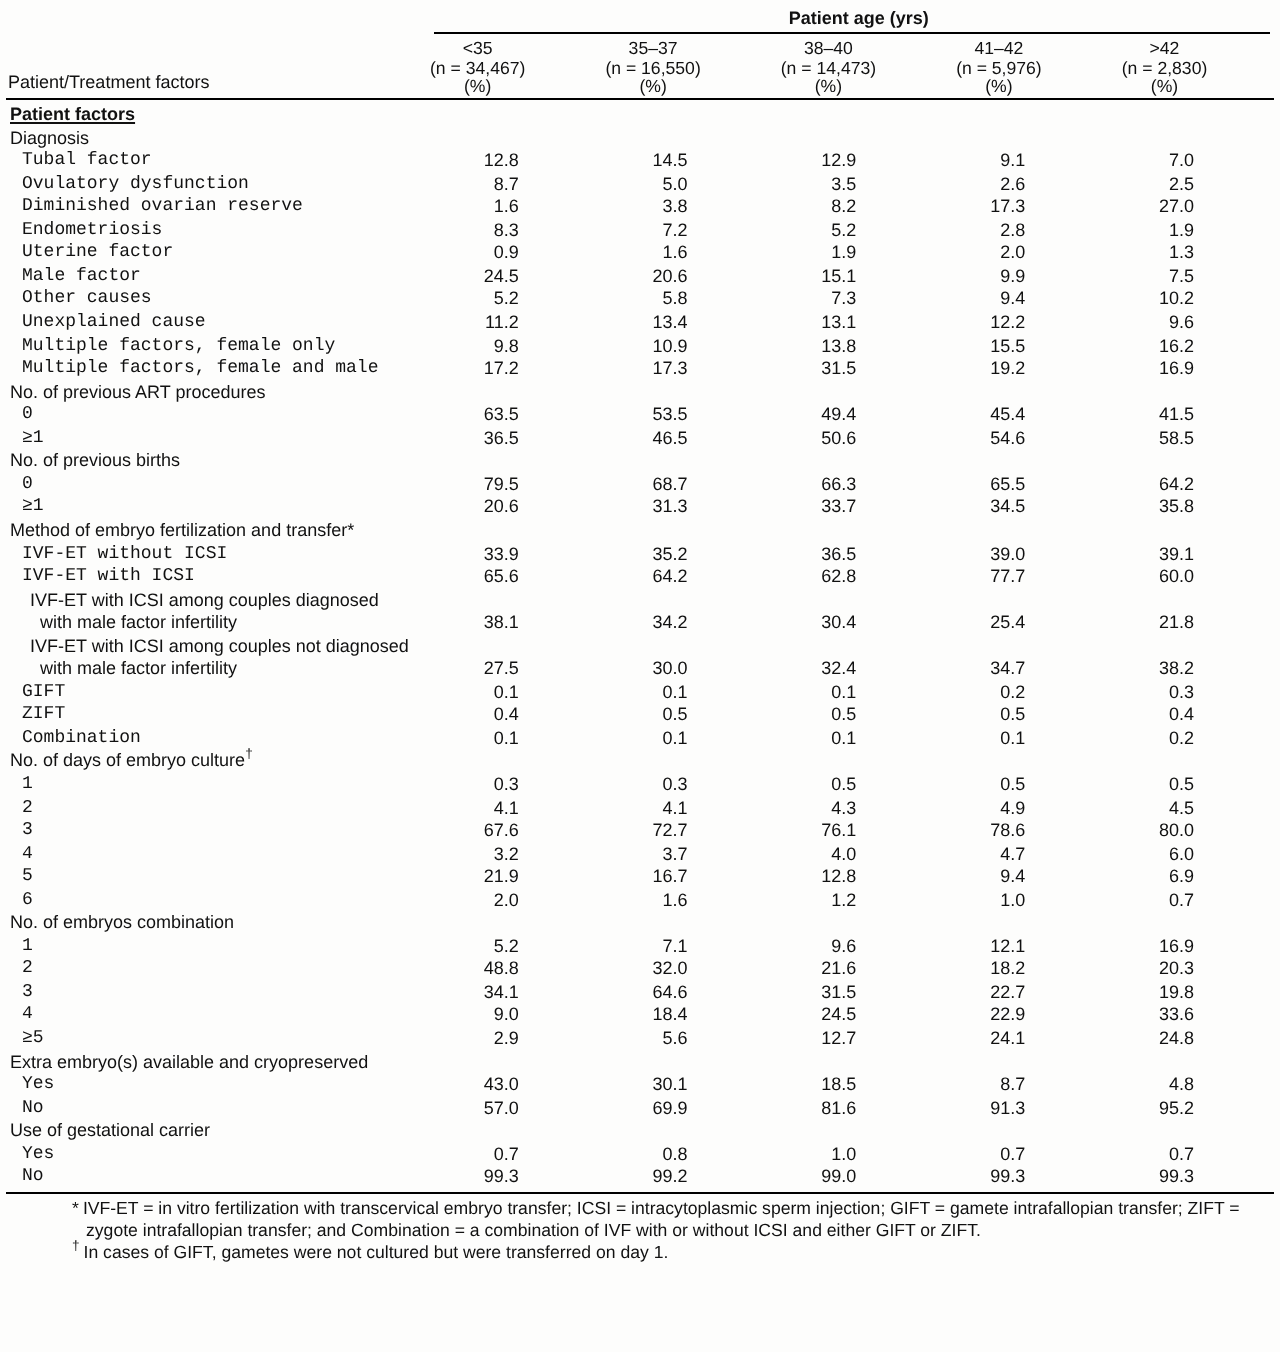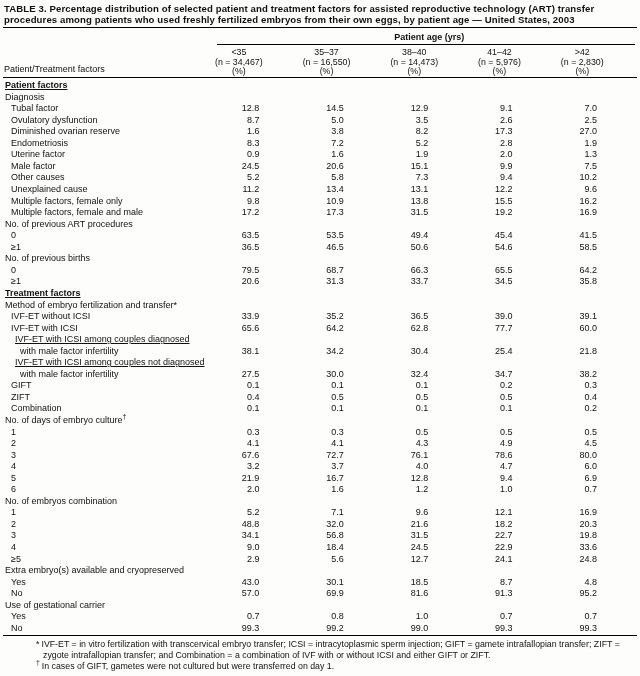--- a/index.html
+++ b/index.html
@@ -49,42 +49,41 @@
   
   .tbody { padding-top: 2px; }
   .row {
     display: grid;
     grid-template-columns: 212px repeat(5, 1fr);
     height: 11.55px; line-height: 11.55px;
     font-size: 9px;
   }
   .row .label { white-space: nowrap; padding-left: 2px; }
   .row.section .label { font-weight: 700; text-decoration: underline; }
-  .row.item .label { padding-left: 8px; }
-  .row.sub .label { padding-left: 12px; text-decoration: underline; }
+  .row.item .label { padding-left: 8px; font-family: Liberation Mono, monospace; }
+  .row.sub .label { padding-left: 12px; }
   .row.sub2 .label { padding-left: 17px; }
   .val { text-align: right; padding-right: 40px; }
   sup { font-size: 6.8px; vertical-align: super; line-height: 0; }
 
   .bottom-rule { border-bottom: 1.5px solid #000; margin-top: 1px; }
 
   
   .footnotes {
     padding: 2.5px 2px 0 1px;
     font-size: 8.8px; line-height: 10.9px; margin-left: 32px;
   }
   .footnote { padding-left: 7px; text-indent: -7px; }
   .fmark { margin-right: 2px; }
 </style>
 </head>
 <body>
 
 <div class="page">
 
-  <div class="title">TABLE 3. Percentage distribution of selected patient and treatment factors for assisted reproductive technology (ART) transfer procedures among patients who used freshly fertilized embryos from their own eggs, by patient age — United States, 2003</div>
 
   <div class="header">
     <div class="stub">
       <span>Patient/Treatment factors</span>
     </div>
     <div class="agehead">
       <div class="span-label">Patient age (yrs)</div>
       <div class="span-rule"></div>
       <div class="cols" id="col-headers">
           <div class="colhead">
@@ -256,28 +255,20 @@
         <div class="val">64.2</div>
       </div>
       <div class="row item">
         <div class="label"><span>≥1</span></div>
         <div class="val">20.6</div>
         <div class="val">31.3</div>
         <div class="val">33.7</div>
         <div class="val">34.5</div>
         <div class="val">35.8</div>
       </div>
-      <div class="row section">
-        <div class="label"><span>Treatment factors</span></div>
-        <div class="val"></div>
-        <div class="val"></div>
-        <div class="val"></div>
-        <div class="val"></div>
-        <div class="val"></div>
-      </div>
       <div class="row group">
         <div class="label"><span>Method of embryo fertilization and transfer*</span></div>
         <div class="val"></div>
         <div class="val"></div>
         <div class="val"></div>
         <div class="val"></div>
         <div class="val"></div>
       </div>
       <div class="row item">
         <div class="label"><span>IVF-ET without ICSI</span></div>
@@ -427,21 +418,21 @@
         <div class="label"><span>2</span></div>
         <div class="val">48.8</div>
         <div class="val">32.0</div>
         <div class="val">21.6</div>
         <div class="val">18.2</div>
         <div class="val">20.3</div>
       </div>
       <div class="row item">
         <div class="label"><span>3</span></div>
         <div class="val">34.1</div>
-        <div class="val">56.8</div>
+        <div class="val">64.6</div>
         <div class="val">31.5</div>
         <div class="val">22.7</div>
         <div class="val">19.8</div>
       </div>
       <div class="row item">
         <div class="label"><span>4</span></div>
         <div class="val">9.0</div>
         <div class="val">18.4</div>
         <div class="val">24.5</div>
         <div class="val">22.9</div>

